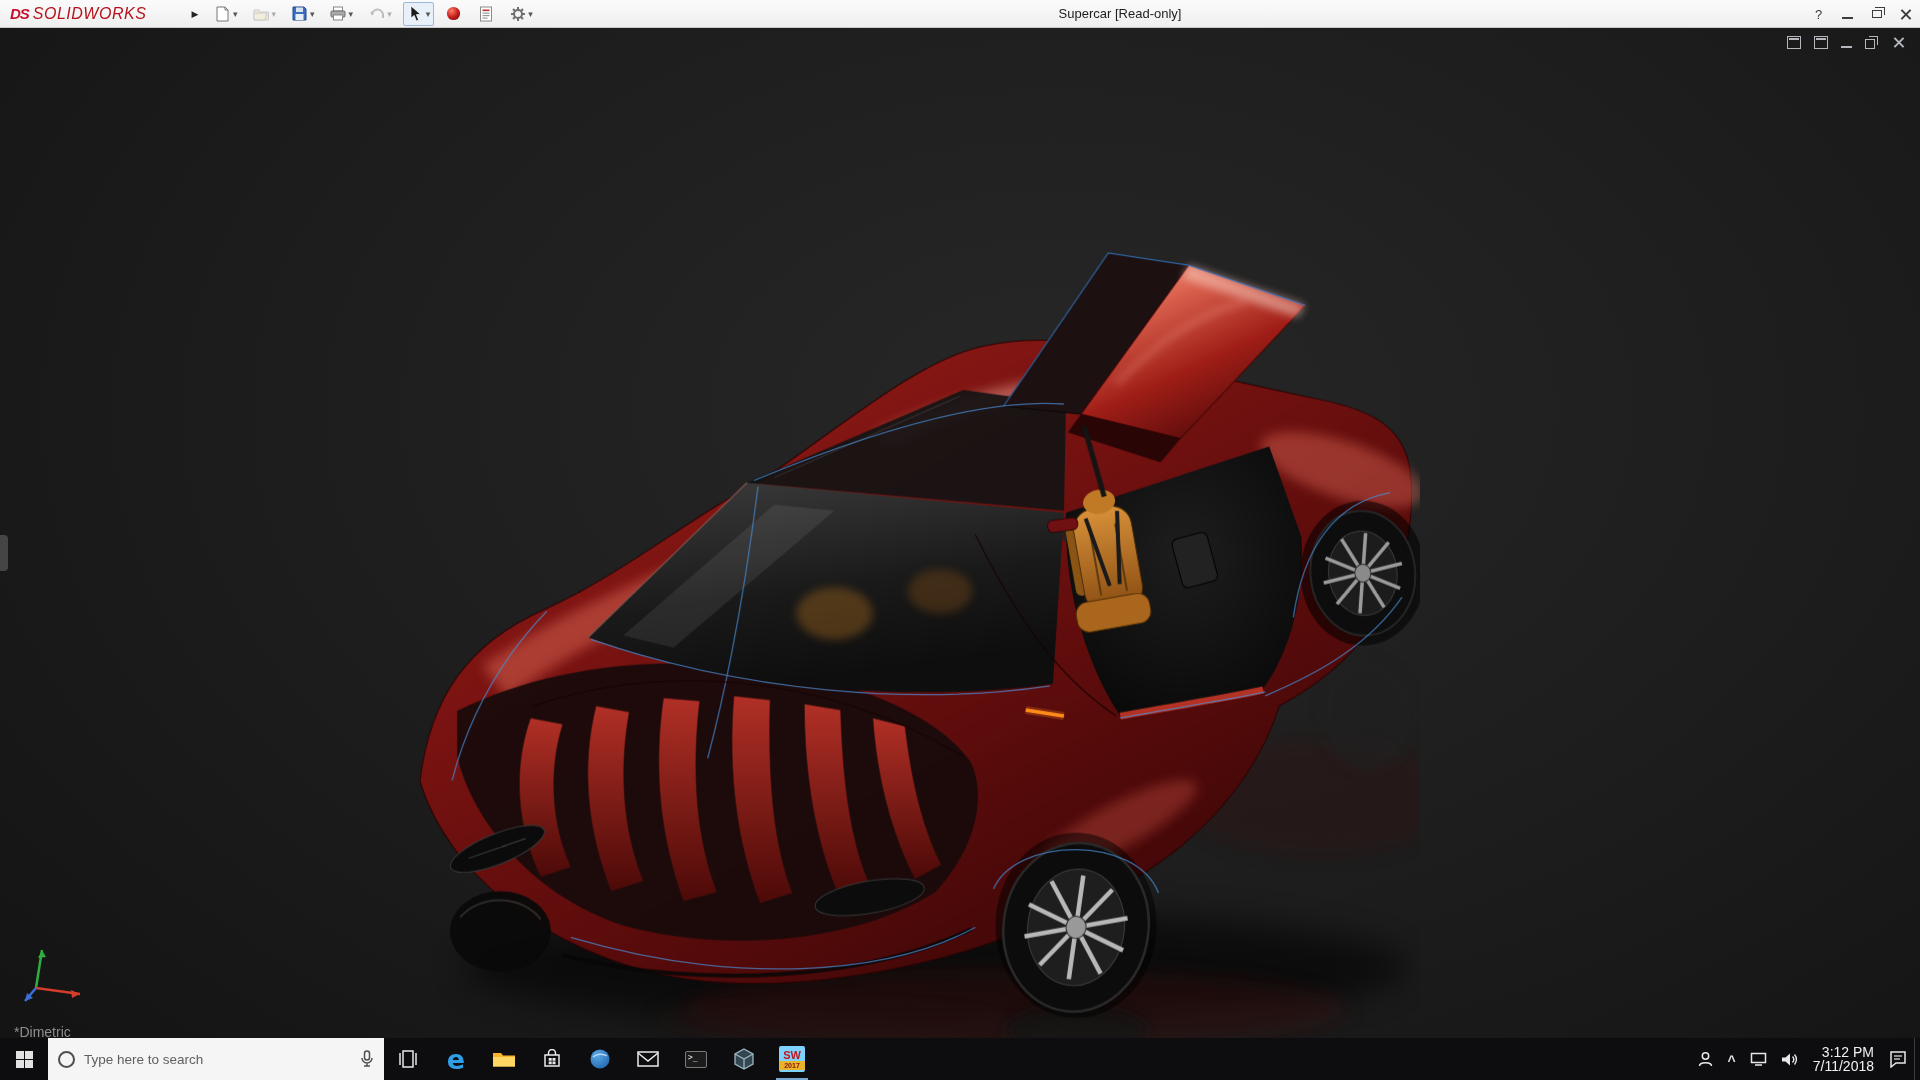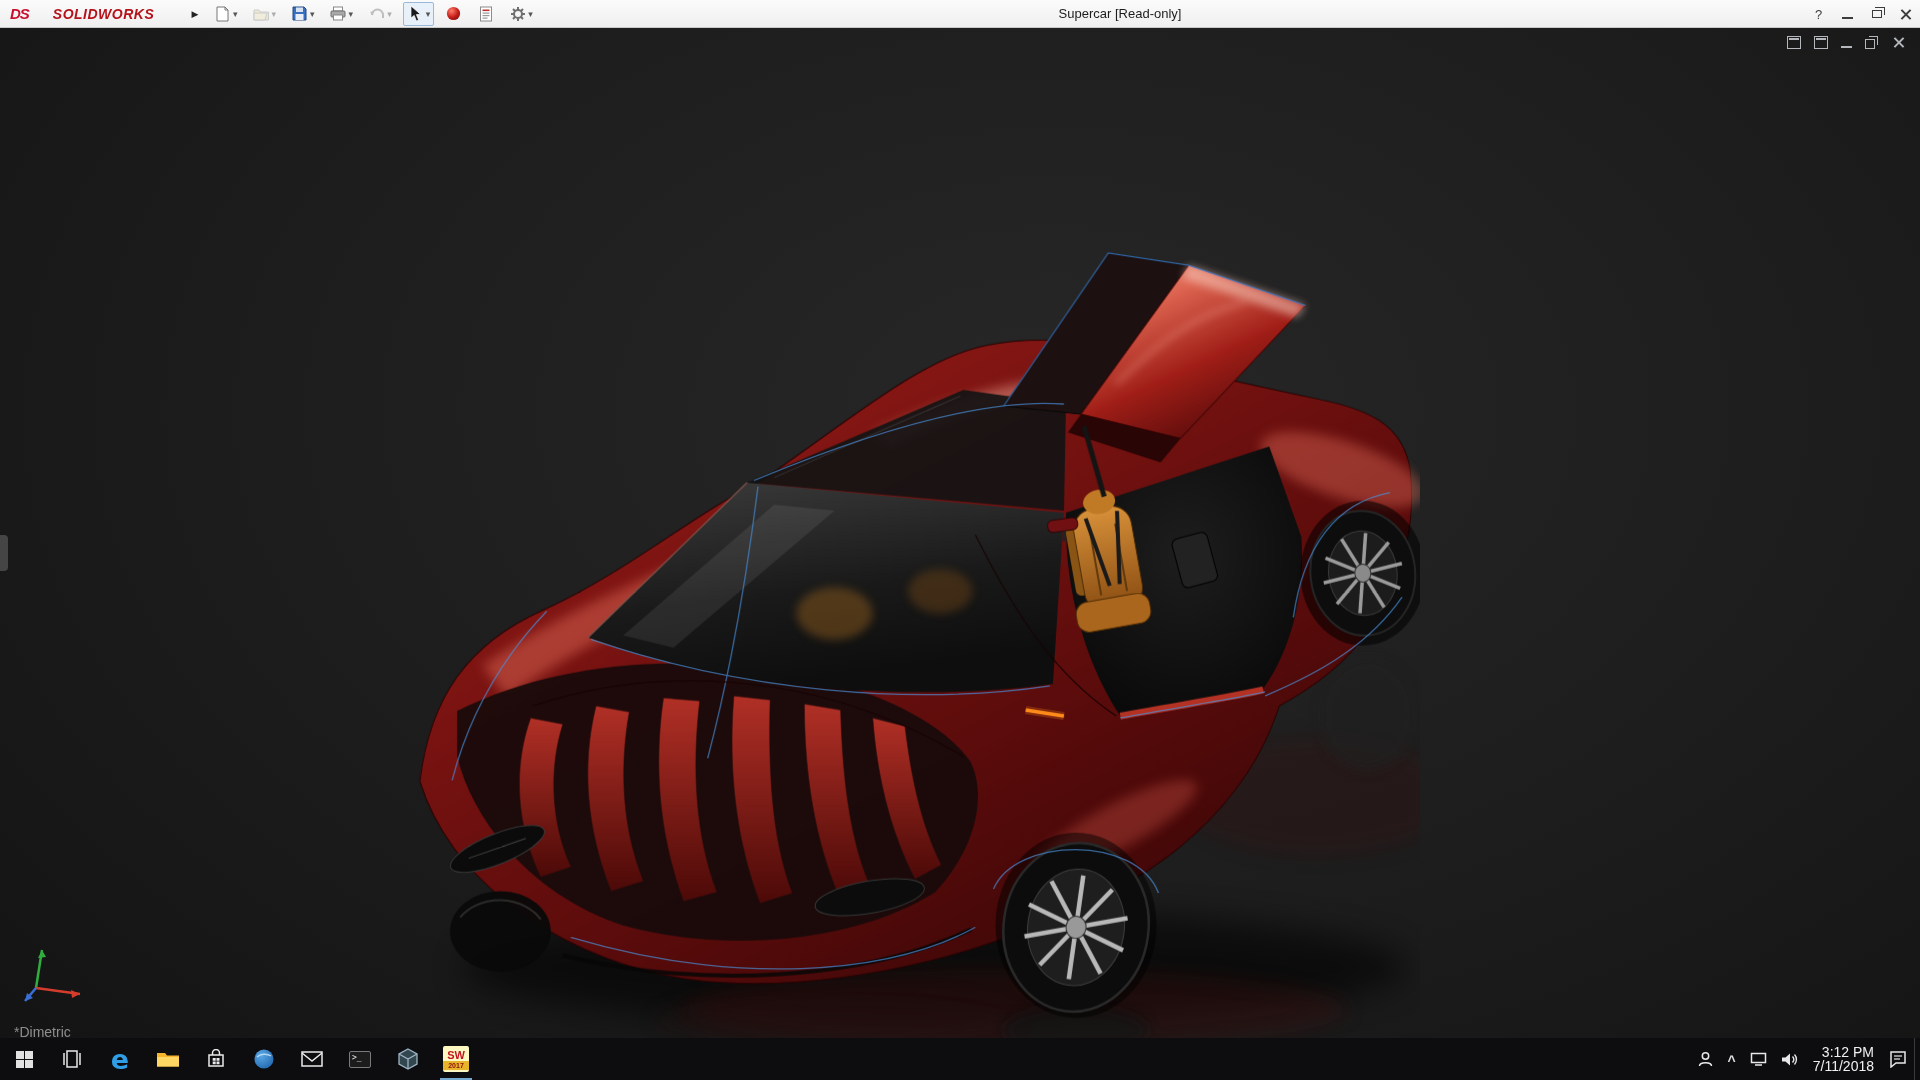--- a/index.html
+++ b/index.html
@@ -4,23 +4,23 @@
 <style>
   * { margin:0; padding:0; box-sizing:border-box; }
   html,body { width:1920px; height:1080px; overflow:hidden; background:#000;
               font-family:"Liberation Sans", sans-serif; }
   body { position:relative; }
 
   
   .titlebar { position:absolute; top:0; left:0; width:1920px; height:28px;
     background:linear-gradient(#fbfbfb,#efefef); border-bottom:1px solid #c9c9c9;
     display:flex; align-items:center; z-index:10; }
-  .logo { display:flex; align-items:flex-end; gap:4px; padding-left:10px; width:186px; }
+  .logo { display:flex; align-items:flex-start; gap:4px; padding-left:10px; width:186px; }
   .logo-ds { color:#c8102e; font-weight:bold; font-style:italic; font-size:15px; letter-spacing:-1px; }
-  .logo-text { color:#b5121b; font-weight:bold; font-size:14px; letter-spacing:0.5px; font-style:italic;margin-left:20px; }
+  .logo-text { color:#b5121b; font-weight:normal; font-size:16px; letter-spacing:0.5px; font-style:italic; }
   .flyout { font-size:9px; color:#222; width:18px; text-align:center; cursor:default; }
 
   .toolbar { display:flex; align-items:center; gap:7px; margin-left:6px; }
   .tb-btn { height:24px; display:flex; align-items:center; padding:0 3px; border:1px solid transparent; border-radius:2px; }
   .tb-btn.active { background:#e8f0fa; border-color:#9cb8d8; }
   .tb-dd { font-size:9px; color:#555; margin-left:2px; }
   .tb-btn.disabled { opacity:.45; }
   .ico { width:17px; height:17px; display:flex; align-items:center; justify-content:center; }
 
   .win-title { position:absolute; left:1120px; transform:translateX(-50%);
@@ -68,21 +68,21 @@
 
   .search-box { width:336px; height:42px; background:#f5f5f5; display:flex; align-items:center; gap:9px; padding:0 10px; }
   .cortana-ring { width:17px; height:17px; border:2px solid #4f4f4f; border-radius:50%; flex:none; }
   .search-input { flex:1; border:none; outline:none; background:transparent; font-size:13.5px; color:#555;
     font-family:"Liberation Sans", sans-serif; }
   .search-input::placeholder { color:#5f5f5f; opacity:1; }
 
   .edge-e { font-size:27px; font-weight:bold; color:#2e9fe6; font-family:"DejaVu Sans", sans-serif; line-height:1; }
   .console-box { width:22px; height:17px; background:#1c1c1c; border:1px solid #7a7a7a; border-radius:2px;
     font-size:8px; color:#e6e6e6; padding:1px 2px; font-family:"DejaVu Sans Mono", monospace; }
-  .sw-tile { width:26px; height:26px; background:#fef9c3; border-radius:2px; display:flex; flex-direction:column;
+  .sw-tile { width:26px; height:26px; background:#7dd3fc; border-radius:2px; display:flex; flex-direction:column;
     align-items:center; justify-content:center; overflow:hidden; }
   .sw-top { color:#c01622; font-weight:bold; font-size:11px; line-height:12px; }
   .sw-year { background:#e8b52a; color:#8a1010; font-weight:bold; font-size:7px; line-height:9px; width:100%; text-align:center; }
   .running-bar { position:absolute; bottom:0; left:8px; right:8px; height:2px; background:#76a9cf; }
 
   .tb-spacer { flex:1; }
   .tray-cell { height:42px; display:flex; align-items:center; justify-content:center; padding:0 7px; color:#e8e8e8; }
   .tray-chevron { font-size:14px; font-weight:bold; color:#e0e0e0; transform:translateY(2px); }
   .clock { text-align:right; color:#f0f0f0; font-size:14px; line-height:14px; padding:0 8px; }
   .show-desktop { width:6px; height:42px; border-left:1px solid #3a3a3a; }
@@ -417,20 +417,28 @@
 <div class="taskbar">
   <div class="tb-cell">
     <div class="start-grid">
         <i></i>
         <i></i>
         <i></i>
         <i></i>
       </div>
   </div>
 
+  <div class="search-box">
+    <div class="cortana-ring"></div>
+    <input class="search-input" type="text" placeholder="Type here to search" style="">
+    <svg width="14" height="18" viewBox="0 0 14 18">
+      <rect x="4.5" y="1" width="5" height="9" rx="2.5" fill="none" stroke="#4f4f4f" stroke-width="1.5"></rect>
+      <path d="M2 8 a5 5 0 0 0 10 0 M7 13 v3 M4 16 h6" fill="none" stroke="#4f4f4f" stroke-width="1.5"></path>
+    </svg>
+  </div>
 
   <div class="tb-cell">
     <svg width="22" height="18" viewBox="0 0 22 18">
       <rect x="6" y="1" width="10" height="16" fill="none" stroke="#e8e8e8" stroke-width="1.5"></rect>
       <path d="M3 3 v12 M19 3 v12" stroke="#e8e8e8" stroke-width="1.5"></path>
     </svg>
   </div>
   <div class="tb-cell">
     <span class="edge-e">e</span>
   </div>

